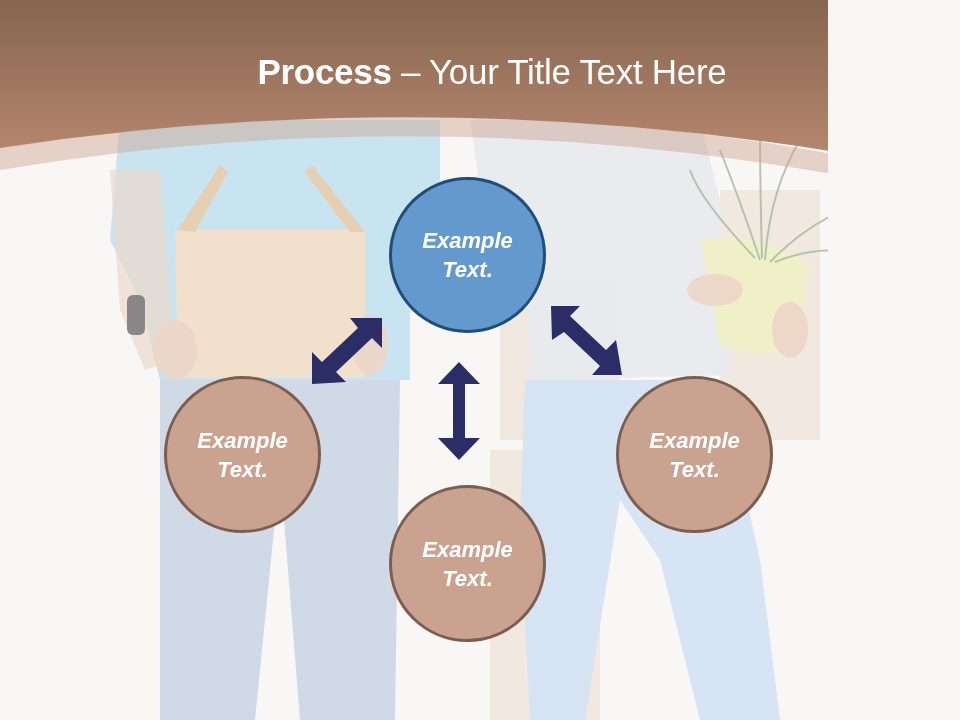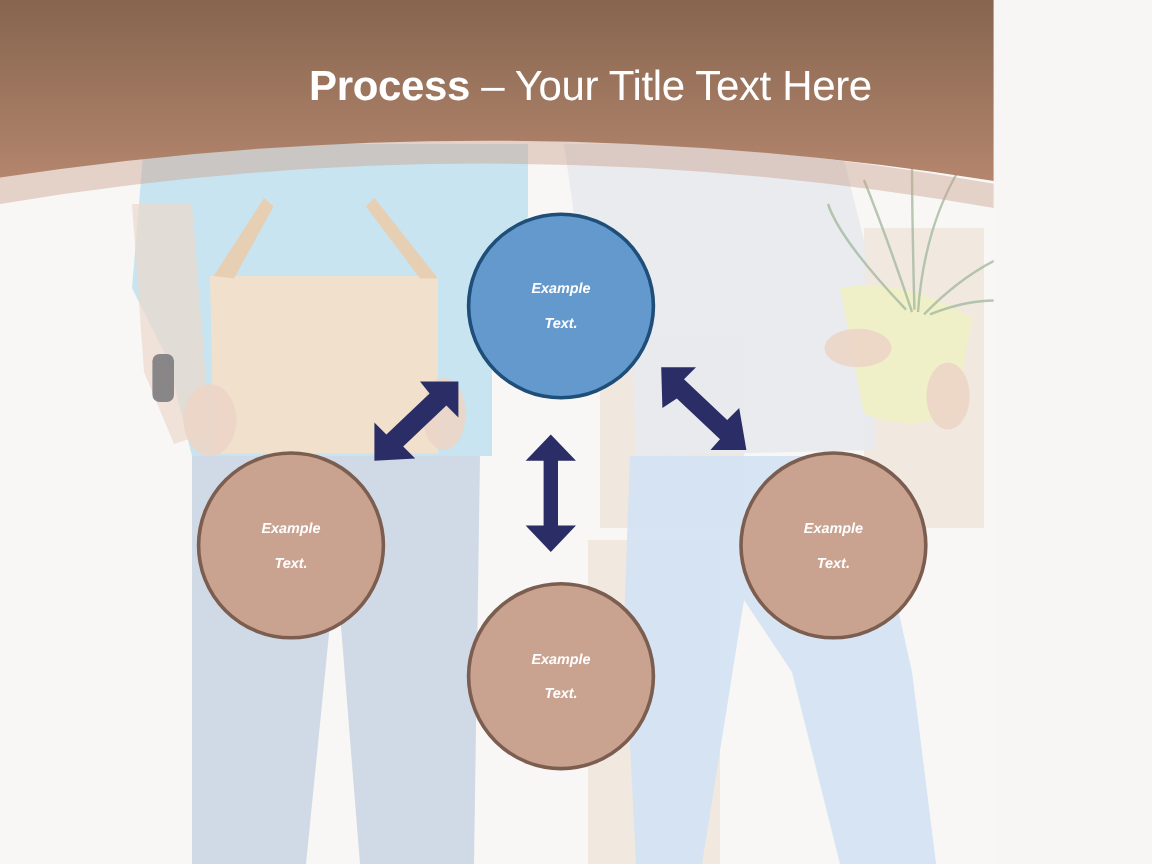--- a/index.html
+++ b/index.html
@@ -2,21 +2,21 @@
 <html><head>
 <meta charset="utf-8">
 <style>
   html, body { margin:0; padding:0; }
   body { width:960px; height:720px; overflow:hidden; background:#f8f6f5; position:relative; font-family:"Liberation Sans", sans-serif; }
   .slide { position:absolute; left:0; top:0; width:828px; height:720px; overflow:hidden; background:#f9f7f6; }
   .photo { position:absolute; left:0; top:0; width:960px; height:720px; }
   .header-band { position:absolute; left:0; top:0; width:960px; height:200px; }
   .title { position:absolute; left:0; top:52px; width:984px; text-align:center; color:#ffffff; font-size:35px; letter-spacing:-0.3px; white-space:nowrap; }
   .title .bold { font-weight:bold; }
-  .circle { position:absolute; width:152px; height:152px; border-radius:50%; box-sizing:border-box; display:flex; align-items:center; justify-content:center; text-align:center; color:#ffffff; font-weight:bold; font-style:italic; font-size:12px; line-height:29px; }
+  .circle { position:absolute; width:152px; height:152px; border-radius:50%; box-sizing:border-box; display:flex; align-items:center; justify-content:center; text-align:center; color:#ffffff; font-weight:bold; font-style:italic; font-size:22px; line-height:29px; }
   .circle.blue { background:#6399cd; border:3px solid #1f4e79; }
   .circle.brown { background:#c9a290; border:3px solid #7b5e50; }
   .arrows { position:absolute; left:0; top:0; width:960px; height:720px; pointer-events:none; }
 </style>
 </head>
 <body>
 
 <div class="slide">
 
   <svg class="photo" viewBox="0 0 960 720" xmlns="http://www.w3.org/2000/svg">

